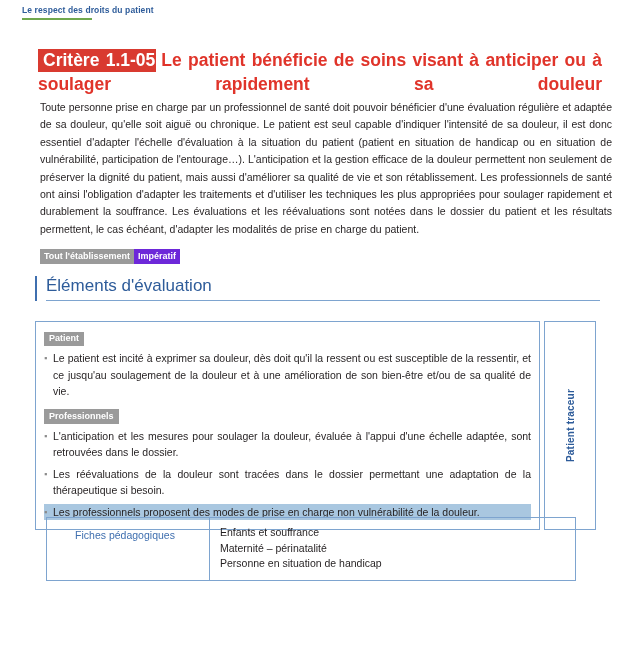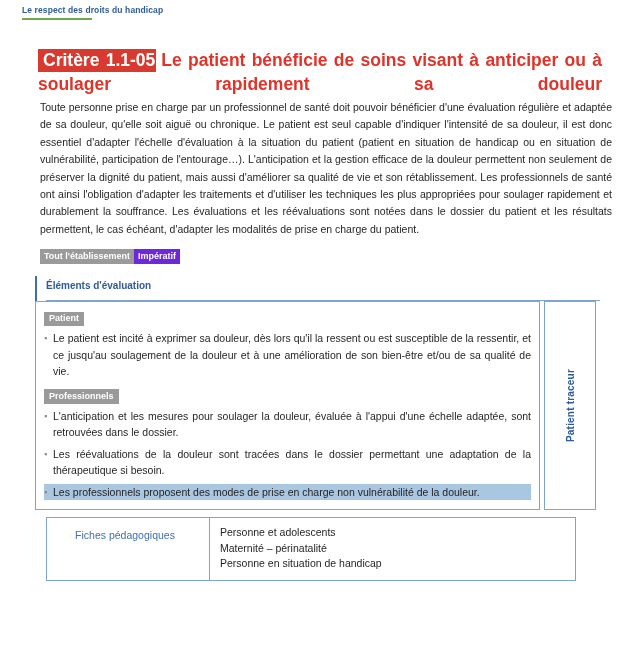--- a/index.html
+++ b/index.html
@@ -113,34 +113,34 @@
     position: absolute;
     left: 35px;
     top: 276px;
     width: 565px;
   }
   .eval-head-wrap {
     border-left: 2px solid #3F6FAF;
     padding-left: 9px;
   }
   .eval-heading {
-    font-size: 10px;
-    font-weight: bold;
+    font-size: 17px;
+    font-weight: normal;
     color: #2E5C9A;
     line-height: 20px;
     padding-bottom: 4px;
   }
   .eval-underline {
     border-top: 1px solid #7EA4CF;
     width: 100%;
   }
 
   .eval-body {
     display: flex;
-    margin-top: 0;
+    margin-top: 20px;
   }
   .eval-main {
     flex: 0 0 505px;
     border: 1px solid #7EA4CF;
     border-right: 1px solid #7EA4CF;
     padding: 5px 8px 7px 8px;
     box-sizing: border-box;
   }
   .eval-traceur {
     flex: 0 0 52px;
@@ -234,21 +234,21 @@
     padding: 7px 6px 8px 10px;
     color: #231f20;
     line-height: 15.5px;
   }
   .accomp-value-cell div { white-space: nowrap; }
 </style>
 </head>
 <body>
 
 <div class="doc-header">
-  <div class="objectif-title">Le respect des droits du handicap</div>
+  <div class="objectif-title">Le respect des droits du patient</div>
   <div class="green-rule"></div>
 </div>
 
 <div class="criterion-block">
   <p class="criterion-line"><span class="criterion-badge">Critère 1.1-05</span><span>Le patient bénéficie de soins visant à anticiper ou à soulager rapidement sa douleur</span></p>
 </div>
 
 <p class="intro-para">Toute personne prise en charge par un professionnel de santé doit pouvoir bénéficier d'une évaluation régulière et adaptée de sa douleur, qu'elle soit aiguë ou chronique. Le patient est seul capable d'indiquer l'intensité de sa douleur, il est donc essentiel d'adapter l'échelle d'évaluation à la situation du patient (patient en situation de handicap ou en situation de vulnérabilité, participation de l'entourage…). L'anticipation et la gestion efficace de la douleur permettent non seulement de préserver la dignité du patient, mais aussi d'améliorer sa qualité de vie et son rétablissement. Les professionnels de santé ont ainsi l'obligation d'adapter les traitements et d'utiliser les techniques les plus appropriées pour soulager rapidement et durablement la souffrance. Les évaluations et les réévaluations sont notées dans le dossier du patient et les résultats permettent, le cas échéant, d'adapter les modalités de prise en charge du patient.</p>
 
 <div class="badge-row">
@@ -262,21 +262,21 @@
     <div class="eval-underline"></div>
   </div>
 
   <div class="eval-body">
     <div class="eval-main">
 
       <div>
         <div class="subhead">Patient</div>
         <div class="bullet-item">
           <span class="bullet-mark">▪</span>
-          <span class="bullet-text">Le patient est incité à exprimer sa douleur, dès lors qu'il la ressent ou est susceptible de la ressentir, et ce jusqu'au soulagement de la douleur et à une amélioration de son bien-être et/ou de sa qualité de vie.</span>
+          <span class="bullet-text">Le patient est incité à exprimer sa douleur, dès doit qu'il la ressent ou est susceptible de la ressentir, et ce jusqu'au soulagement de la douleur et à une amélioration de son bien-être et/ou de sa qualité de vie.</span>
         </div>
       </div>
 
       <div>
         <div class="subhead">Professionnels</div>
         <div class="bullet-item">
           <span class="bullet-mark">▪</span>
           <span class="bullet-text">L'anticipation et les mesures pour soulager la douleur, évaluée à l'appui d'une échelle adaptée, sont retrouvées dans le dossier.</span>
         </div>
         <div class="bullet-item">
@@ -295,19 +295,19 @@
       <span class="traceur-label">Patient traceur</span>
     </div>
   </div>
 </div>
 
 <table class="accomp-table">
   <tbody>
   <tr>
     <td class="accomp-label-cell">Fiches pédagogiques</td>
     <td class="accomp-value-cell">
-      <div>Personne et adolescents</div>
+      <div>Enfants et souffrance</div>
       <div>Maternité – périnatalité</div>
       <div>Personne en situation de handicap</div>
     </td>
   </tr>
 </tbody>
   </table>
 
 </body></html>

